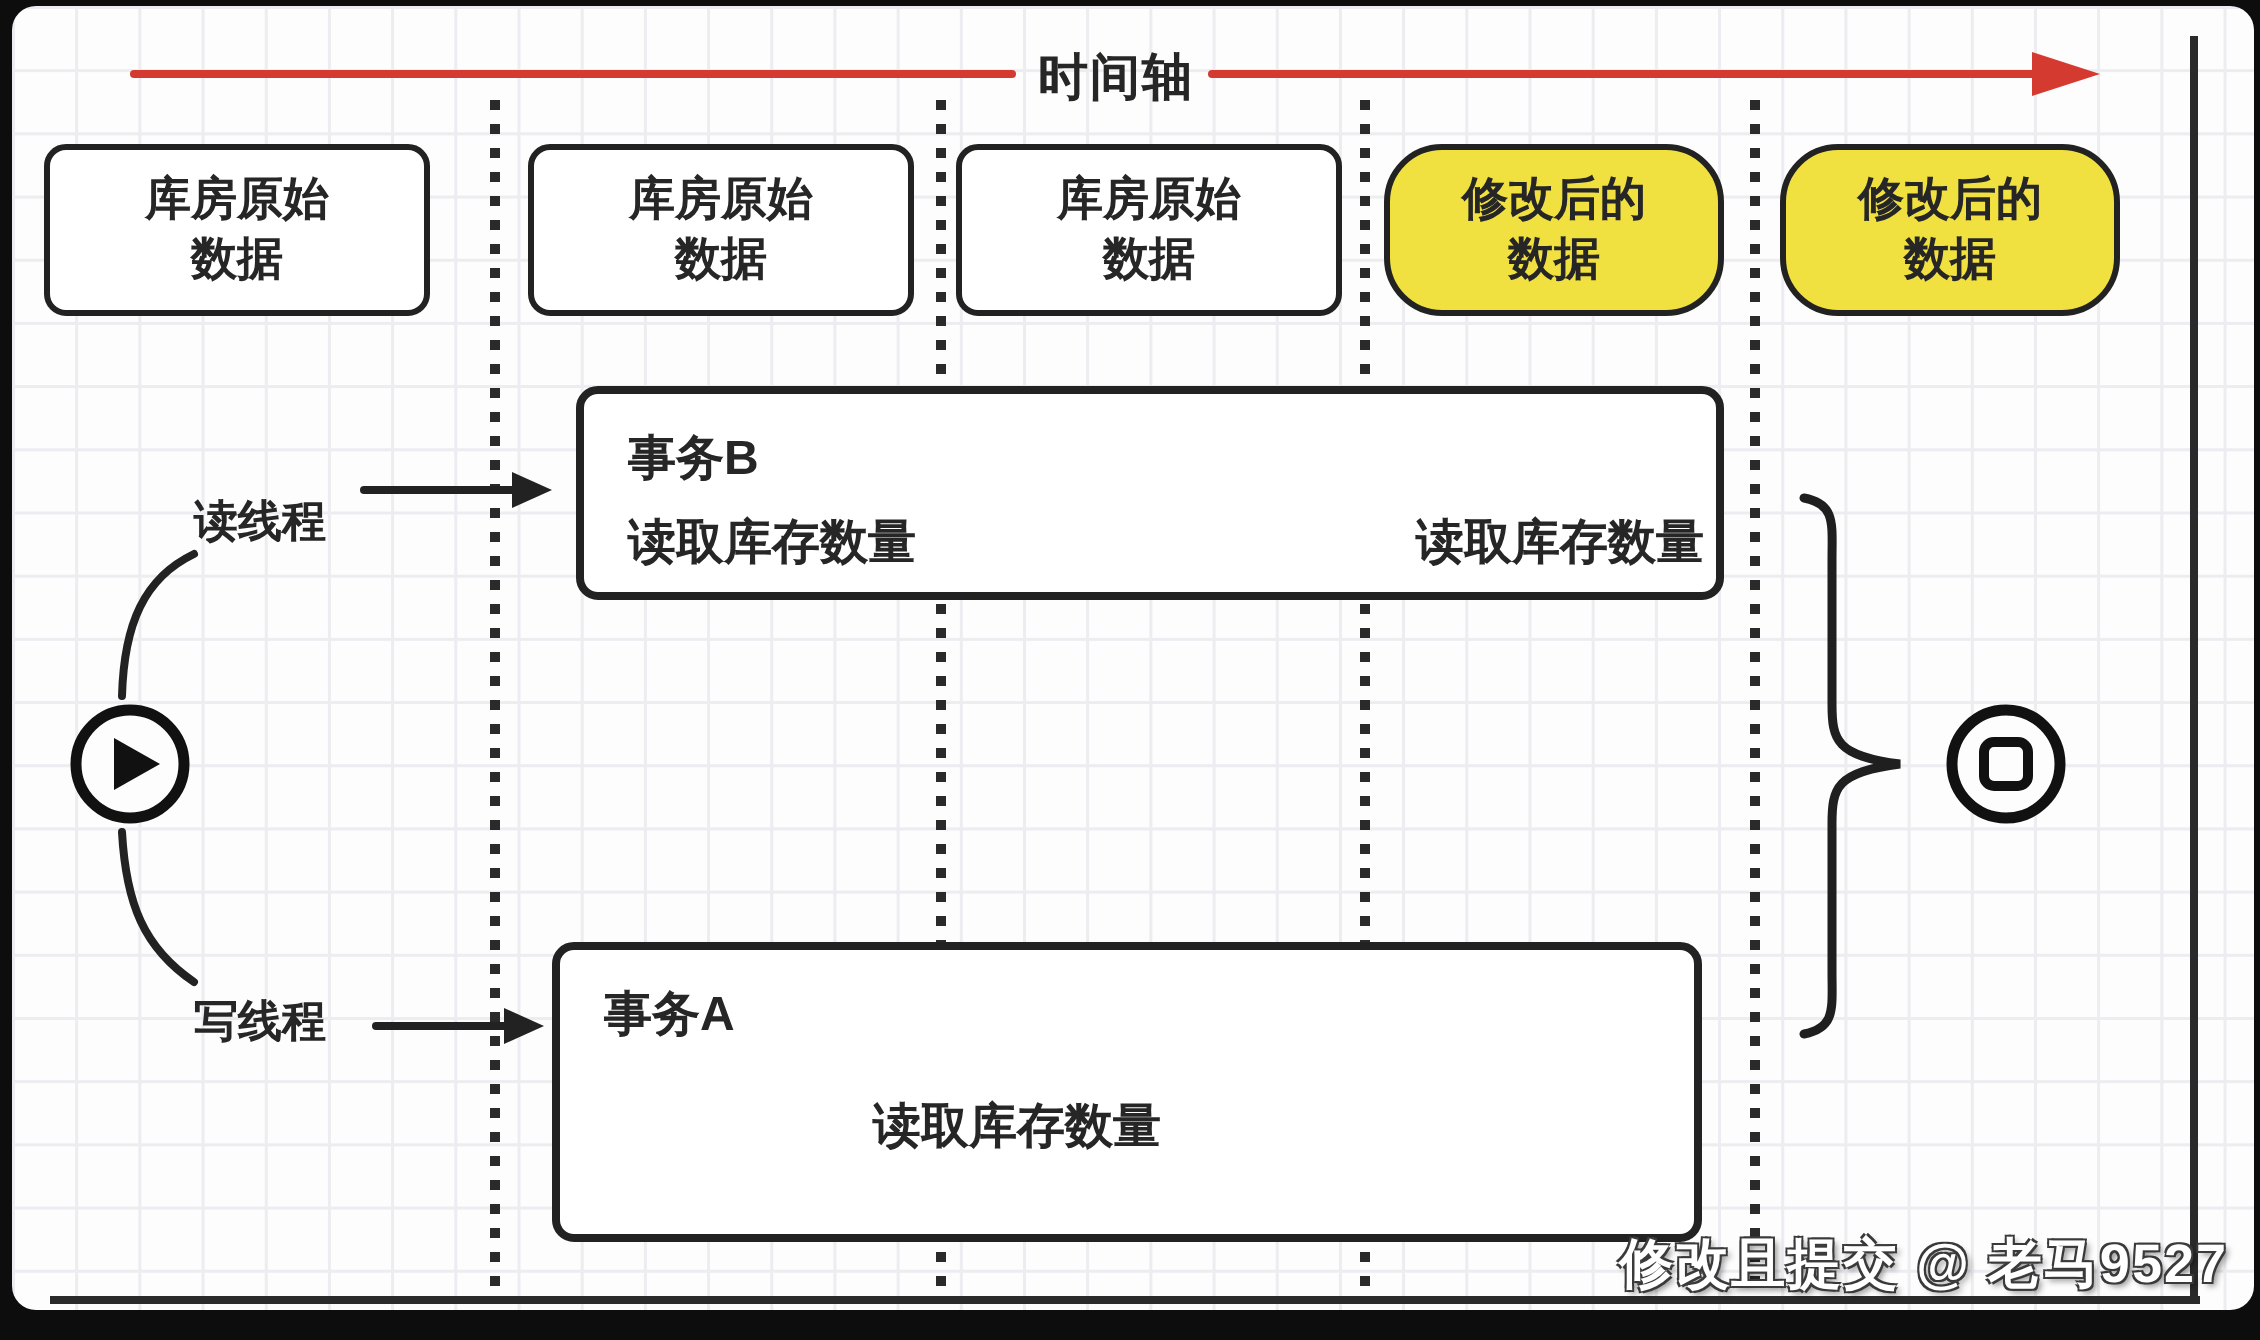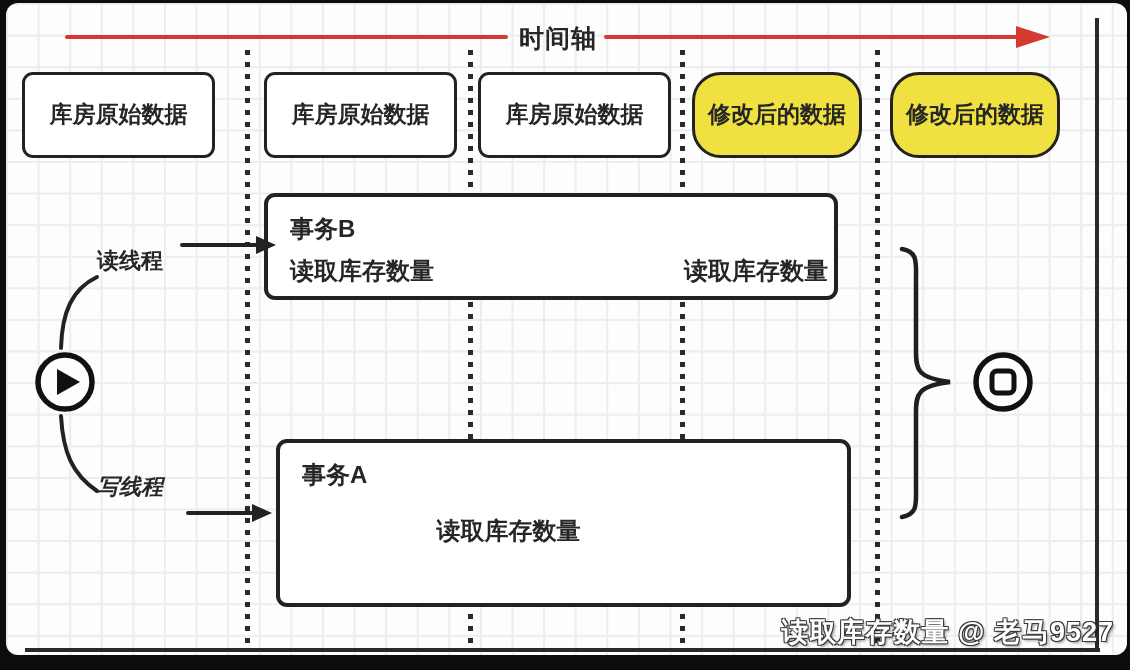--- a/index.html
+++ b/index.html
@@ -35,21 +35,21 @@
     position:absolute;top:50px;width:5px;height:595px;z-index:1;
     background:repeating-linear-gradient(to bottom,#2a2a2a 0 5px,transparent 5px 12px);
   }
   
   .vline-end{position:absolute;left:1095px;top:18px;width:4px;height:634px;background:#2a2a2a;z-index:1;}
   .hline-bottom{position:absolute;left:25px;top:648px;width:1075px;height:4px;background:#2a2a2a;z-index:1;}
   
   .pbox{
     position:absolute;top:72px;height:86px;box-sizing:border-box;
     background:#ffffff;border:3.5px solid #222;border-radius:11px;
-    display:flex;flex-direction:row;align-items:center;justify-content:center;
+    display:flex;flex-direction:column;align-items:center;justify-content:center;
     font-size:23px;font-weight:600;line-height:1.3;z-index:3;text-align:center;
   }
   .pbox.yellow{background:#f0e040;border-radius:29px;}
   
   .txn{
     position:absolute;box-sizing:border-box;background:#fff;
     border:4px solid #222;border-radius:11px;z-index:2;
   }
   .txn .t-title{position:absolute;left:22px;top:16px;font-size:24px;font-weight:600;}
   .txn .t-act-left{position:absolute;left:22px;top:58px;font-size:24px;font-weight:600;}
@@ -105,33 +105,33 @@
   </div>
   <div class="pbox yellow" style="left:692px;width:170px;">
     <span>修改后的</span>
     <span>数据</span>
   </div>
   <div class="pbox yellow" style="left:890px;width:170px;">
     <span>修改后的</span>
     <span>数据</span>
   </div>
 
-  <div class="txn" style="left:264px;top:193px;width:574px;height:107px;">
+  <div class="txn" style="left:288px;top:193px;width:574px;height:107px;">
     <span class="t-title">事务B</span>
     <span class="t-act-left">读取库存数量</span>
     <span class="t-act-right">读取库存数量</span>
   </div>
 
-  <div class="txn" style="left:276px;top:439px;width:575px;height:168px;">
+  <div class="txn" style="left:276px;top:471px;width:575px;height:150px;">
     <span class="t-title">事务A</span>
     <span class="t-act-center">读取库存数量</span>
   </div>
 
   <div class="thread-label" style="left:97px;top:246px;">读线程</div>
-  <div class="thread-label" style="left:97px;top:472px;font-style:italic;">写线程</div>
+  <div class="thread-label" style="left:97px;top:496px;">写线程</div>
 
   <div class="h-arrow" style="left:180px;top:243px;width:78px;"></div>
   <div class="h-arrow-head" style="left:256px;top:236px;"></div>
   <div class="h-arrow" style="left:186px;top:511px;width:68px;"></div>
   <div class="h-arrow-head" style="left:252px;top:504px;"></div>
 
   <svg class="overlay" width="1130" height="670" viewBox="0 0 1130 670">
 
     <path d="M 97 277 C 72 289, 62 312, 61 348" fill="none" stroke="#222" stroke-width="4" stroke-linecap="round"></path>
 
@@ -143,15 +143,15 @@
     </g>
 
     <path d="M 902 249 C 918 252, 916 262, 916 280 L 916 352 C 916 370, 918 378, 950 382 C 918 386, 916 394, 916 412 L 916 486 C 916 504, 918 514, 902 517" fill="none" stroke="#1f1f1f" stroke-width="4.5" stroke-linecap="round"></path>
 
     <g>
       <circle cx="1003" cy="382" r="27" fill="#fdfdfd" stroke="#111" stroke-width="5.5"></circle>
       <rect x="992" y="371" width="22" height="22" rx="5" fill="none" stroke="#111" stroke-width="5"></rect>
     </g>
   </svg>
 
-  <div class="watermark">读取库存数量 @ 老马9527</div>
+  <div class="watermark">修改且提交 @ 老马9527</div>
 
 </div>
 
 </body></html>

